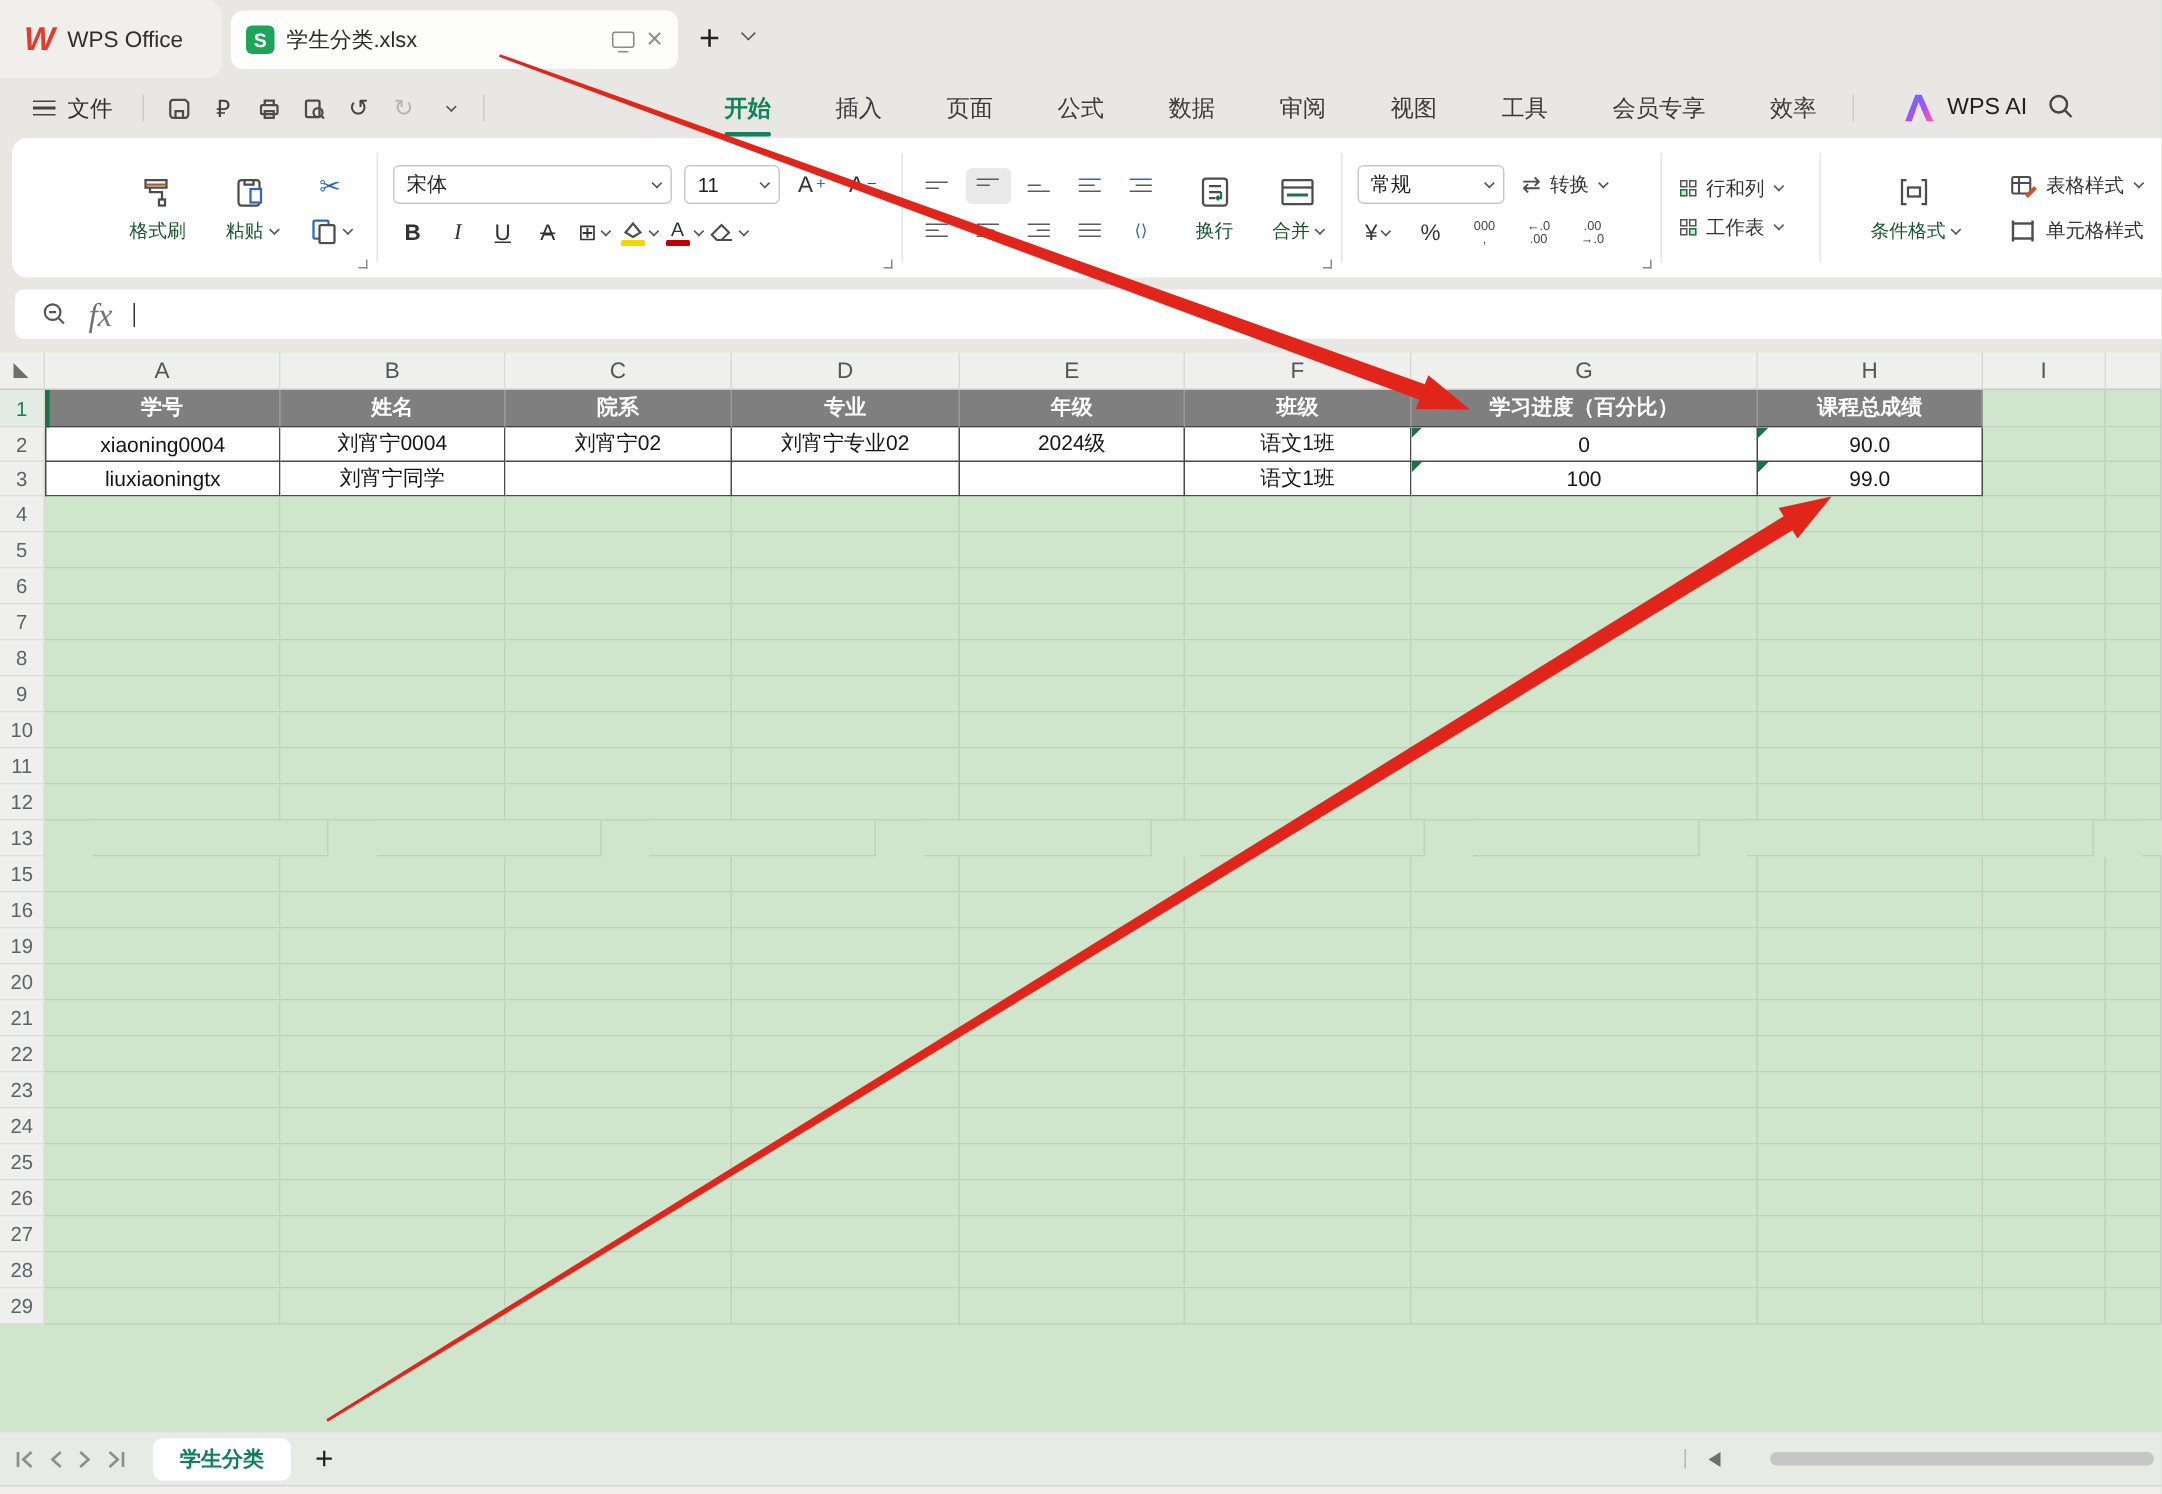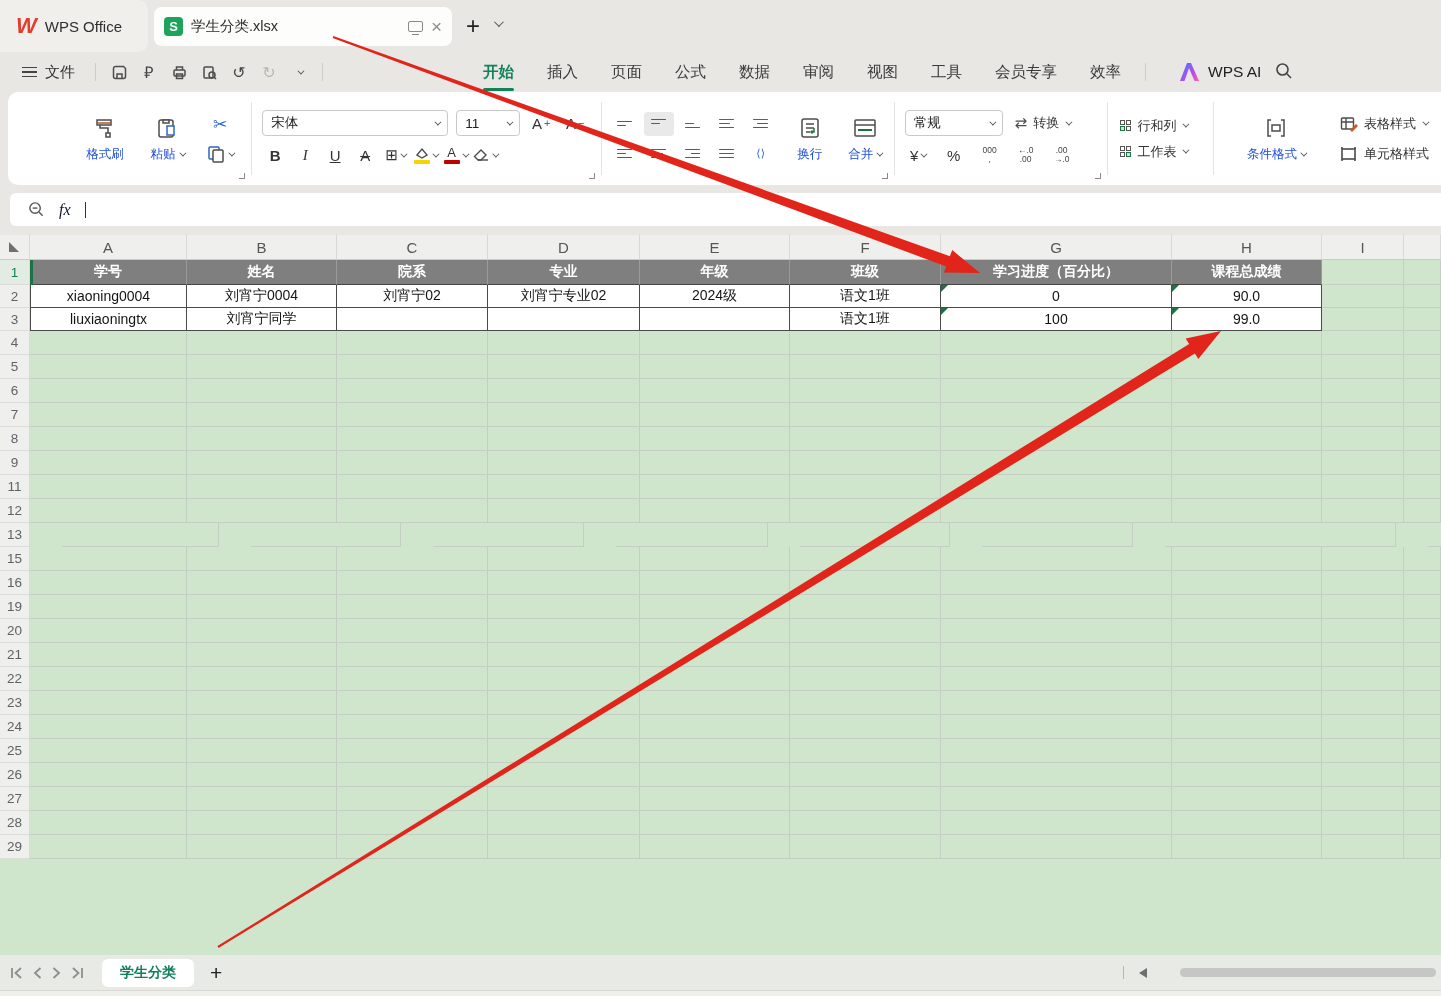--- a/index.html
+++ b/index.html
@@ -27,34 +27,34 @@
   .tabchev { position:absolute; left:494px; top:20px; }
   
   .menubar { position:absolute; top:52px; left:0; width:1441px; height:40px; display:flex; align-items:center; }
   .hamb { width:15px; display:flex; flex-direction:column; gap:3px; margin-left:22px; }
   .hamb i { display:block; height:1.6px; background:#444; }
   .filelbl { font-size:15px; color:#2e2e2e; margin:0 12px 0 8px; }
   .vsep { width:1px; height:18px; background:#cfcdc9; margin:0 8px; }
   .qicon { width:30px; display:flex; justify-content:center; align-items:center; color:#444; font-size:16px; }
   .qicon svg { stroke:#4c4c4c; fill:none; stroke-width:1.5; }
   .qicon.dis { color:#b9b7b3; }
-  .menutabs { display:flex; gap:29px; margin-left:150px; align-items:center; }
+  .menutabs { display:flex; gap:39px; margin-left:150px; align-items:center; }
   .mtab { font-size:15.5px; color:#3a3a3a; padding:6px 2px; position:relative; white-space:nowrap; }
   .mtab.active { color:#12825c; font-weight:bold; }
   .mtab.active:after { content:""; position:absolute; left:2px; right:2px; bottom:-2px; height:3px; border-radius:2px; background:#12825c; }
   .aiarea { display:flex; align-items:center; gap:8px; margin-left:26px; }
   .ailogo { width:20px; height:18px; }
   .ailbl { font-size:15.5px; color:#222; }
   .searchic { margin-left:14px; }
   
   .ribbon { position:absolute; top:92px; left:8px; width:1433px; height:93px; background:#fff; border-radius:10px 0 0 10px; display:flex; align-items:stretch; }
   .grp { position:relative; display:flex; align-items:center; }
   .vdiv { width:1px; background:#e4e4e2; margin:10px 0; }
   .stack { display:flex; flex-direction:column; align-items:center; justify-content:center; gap:6px; width:62px; }
-  .stack .lbl { font-size:12.5px; color:#1d4ed8; white-space:nowrap; display:flex; align-items:center; gap:3px; }
+  .stack .lbl { font-size:12.5px; color:#14532d; white-space:nowrap; display:flex; align-items:center; gap:3px; }
   .bigic { height:26px; display:flex; align-items:flex-end; justify-content:center; }
   .grpArrow { position:absolute; right:6px; bottom:6px; width:6px; height:6px; border-right:1.4px solid #8a8a8a; border-bottom:1.4px solid #8a8a8a; }
   .fontrows { display:flex; flex-direction:column; gap:7px; justify-content:center; padding:0 10px; }
   .selbox { height:26px; background:#fff; border:1px solid #c9c9c9; border-radius:4px; display:flex; align-items:center; padding:0 8px; justify-content:space-between; font-size:13.5px; color:#222; }
   .iconrow { display:flex; align-items:center; gap:4px; }
   .fbtn { min-width:26px; height:24px; display:flex; align-items:center; justify-content:center; font-size:15px; color:#333; gap:2px; }
   .fbtn .chev { width:5px; height:5px; }
   .bb { font-weight:bold; } .ii { font-style:italic; font-family:"Liberation Serif",serif; } .uu { text-decoration:underline; }
   .ss { text-decoration:line-through; }
   .colorbar { display:flex; flex-direction:column; align-items:center; line-height:1; }
@@ -68,21 +68,21 @@
   .twoline { font-size:8.5px; line-height:1.1; color:#444; text-align:center; }
   .stack2 { display:flex; flex-direction:column; gap:8px; padding:0 12px; }
   .wideb { display:flex; align-items:center; gap:6px; font-size:13px; color:#333; white-space:nowrap; }
   .gridic { display:inline-grid; grid-template-columns:5px 5px; grid-template-rows:5px 5px; gap:1.5px; }
   .gridic i { border:1.2px solid #555; }
   .gridic i.g { border-color:#1e7145; background:#cfe5cc; }
   
   .fbar { position:absolute; top:193px; left:10px; width:1431px; height:33px; display:flex; gap:22px; }
   .namebox { width:196px; background:#fff; border-radius:6px; display:flex; align-items:center; justify-content:center; gap:60px; font-size:14px; color:#222; }
   .finput { flex:1; background:#fff; border-radius:6px 0 0 6px; display:flex; align-items:center; gap:14px; padding-left:18px; }
-  .fx { font-family:"Liberation Serif",serif; font-style:italic; font-size:16px; color:#0f172a; }
+  .fx { font-family:"Liberation Serif",serif; font-style:italic; font-size:22px; color:#737373; }
   .caret { width:1px; height:16px; background:#333; }
   
   #grid { position:absolute; top:235px; left:0; width:1441px; height:720px; background:#cfe5cc; }
   .g-hrow, .g-row { display:flex; }
   .g-hcell { height:25px; background:#efefed; border-right:1px solid #d9d9d7; border-bottom:1px solid #c9c9c7; display:flex; align-items:center; justify-content:center; font-size:15px; color:#54575a; flex:none; }
   .g-corner { width:30px; height:25px; background:#efefed; border-right:1px solid #d9d9d7; border-bottom:1px solid #c9c9c7; position:relative; flex:none; }
   .g-corner .tri { position:absolute; left:9px; top:7px; width:0; height:0; border-bottom:10px solid #6f6f6f; border-right:10px solid transparent; }
   .g-rnum { width:30px; background:#efefed; border-right:1px solid #d9d9d7; border-bottom:1px solid #dcdcda; display:flex; align-items:center; justify-content:center; font-size:13.5px; color:#5f6368; flex:none; }
   .g-rnum.sel { background:#e2ece2; color:#12825c; }
   .c { flex:none; display:flex; align-items:center; justify-content:center; position:relative; font-size:14px; overflow:hidden; white-space:nowrap; }
@@ -661,20 +661,33 @@
       <div class="c g-green" style="width: 151px;"></div>
       <div class="c g-green" style="width: 152px;"></div>
       <div class="c g-green" style="width: 150px;"></div>
       <div class="c g-green" style="width: 151px;"></div>
       <div class="c g-green" style="width: 231px;"></div>
       <div class="c g-green" style="width: 150px;"></div>
       <div class="c g-green" style="width: 82px;"></div>
       <div class="c g-green" style="width: 37px;"></div>
     </div>
     <div class="g-row" style="height: 24px;">
+      <div class="g-rnum">10</div>
+      <div class="c g-green" style="width: 157px;"></div>
+      <div class="c g-green" style="width: 150px;"></div>
+      <div class="c g-green" style="width: 151px;"></div>
+      <div class="c g-green" style="width: 152px;"></div>
+      <div class="c g-green" style="width: 150px;"></div>
+      <div class="c g-green" style="width: 151px;"></div>
+      <div class="c g-green" style="width: 231px;"></div>
+      <div class="c g-green" style="width: 150px;"></div>
+      <div class="c g-green" style="width: 82px;"></div>
+      <div class="c g-green" style="width: 37px;"></div>
+    </div>
+    <div class="g-row" style="height: 24px;">
       <div class="g-rnum">11</div>
       <div class="c g-green" style="width: 157px;"></div>
       <div class="c g-green" style="width: 150px;"></div>
       <div class="c g-green" style="width: 151px;"></div>
       <div class="c g-green" style="width: 152px;"></div>
       <div class="c g-green" style="width: 150px;"></div>
       <div class="c g-green" style="width: 151px;"></div>
       <div class="c g-green" style="width: 231px;"></div>
       <div class="c g-green" style="width: 150px;"></div>
       <div class="c g-green" style="width: 82px;"></div>

